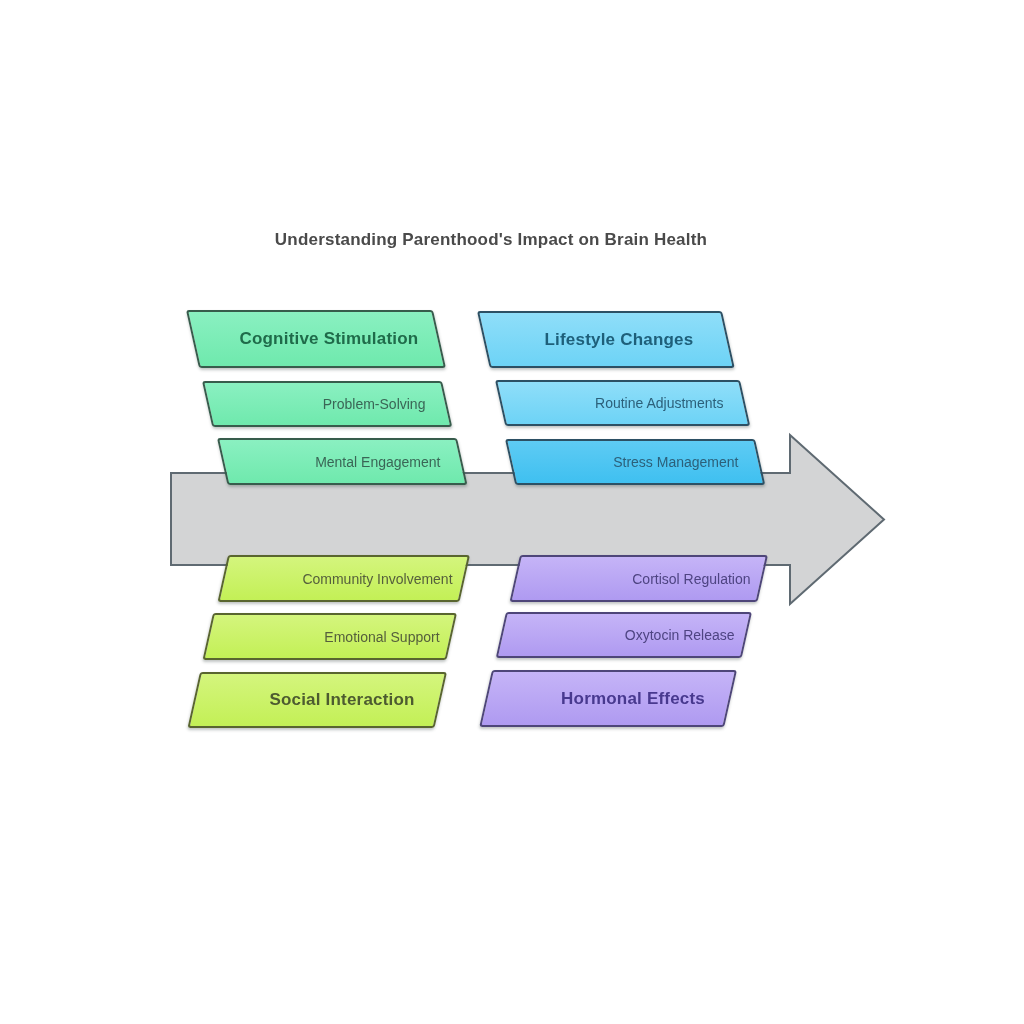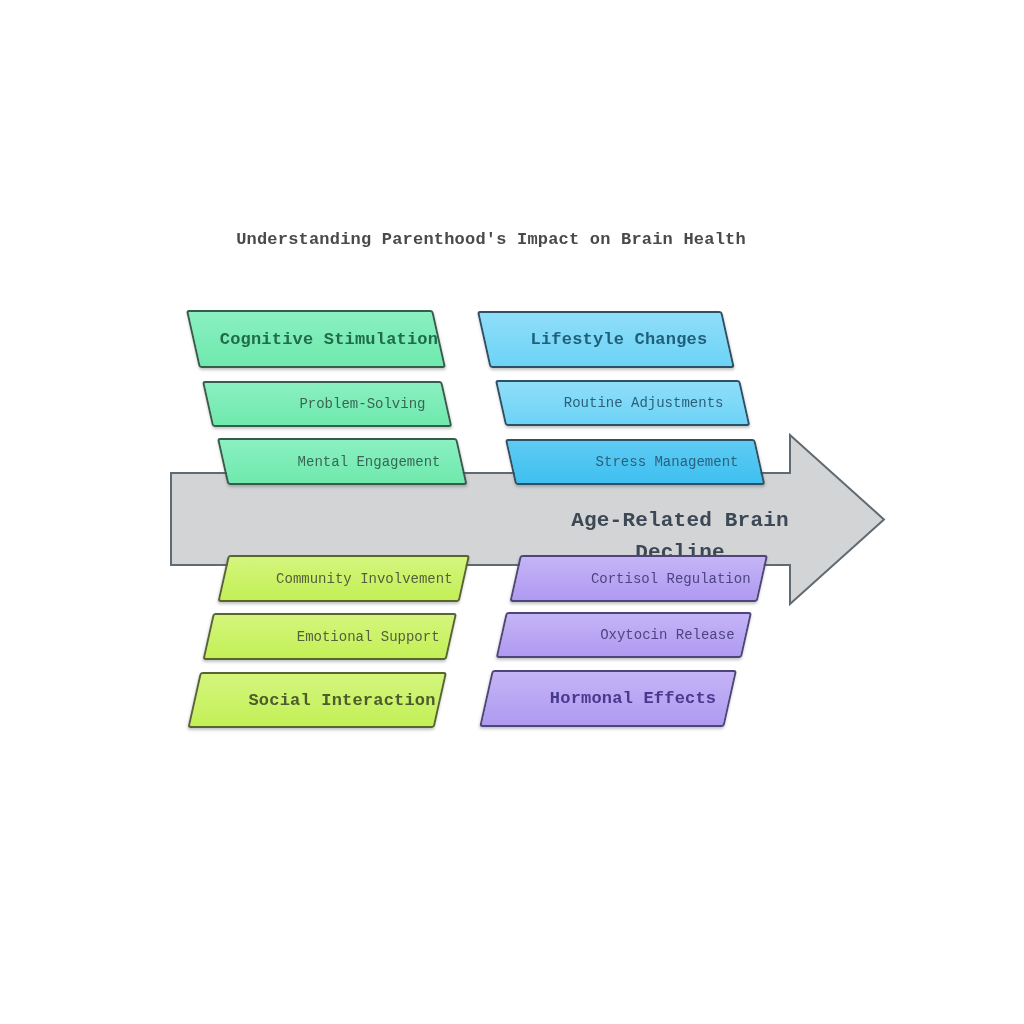--- a/index.html
+++ b/index.html
@@ -1,18 +1,18 @@
 <!DOCTYPE html>
 <html><head>
 <meta charset="utf-8">
 <style>
   html,body{margin:0;padding:0;background:#ffffff;}
   .canvas{
     position:relative;width:1024px;height:1024px;background:#ffffff;overflow:hidden;
-    font-family:Liberation Mono, monospace;
+    font-family:Liberation Sans, sans-serif;
     border-radius:28px;
   }
   .title{
     position:absolute;left:179px;top:230px;width:624px;text-align:center;
     font-size:17px;font-weight:bold;color:#4a4a4a;letter-spacing:.2px;
   }
   .arrow-svg{position:absolute;left:160px;top:425px;width:740px;height:190px;}
   .arrow-label{
     position:absolute;left:530px;top:505px;width:300px;height:32px;line-height:32px;
     text-align:center;font-size:21px;font-weight:bold;color:#3c4856;letter-spacing:.2px;
@@ -49,21 +49,20 @@
 </head>
 <body>
 
 <div class="canvas">
 
   <div class="title">Understanding Parenthood's Impact on Brain Health</div>
 
   <svg class="arrow-svg" viewBox="0 0 740 190" aria-hidden="true">
     <polygon points="11,48 630,48 630,10 724,94.5 630,179 630,140 11,140" fill="#d3d4d5" stroke="#5f6a72" stroke-width="2" stroke-linejoin="miter"></polygon>
   </svg>
-  <div class="arrow-label">Age-Related Brain Decline</div>
 
   <div class="pbox sk-t c-green is-header" style="left:186px;top:310px;width:247px;height:58px">
     <span class="lbl">Cognitive Stimulation</span>
   </div>
   <div class="pbox sk-t c-green sub" style="left:202px;top:381px;width:240px;height:46px">
     <span class="lbl">Problem-Solving</span>
   </div>
   <div class="pbox sk-t c-green sub" style="left:217px;top:438px;width:240px;height:47px">
     <span class="lbl">Mental Engagement</span>
   </div>

